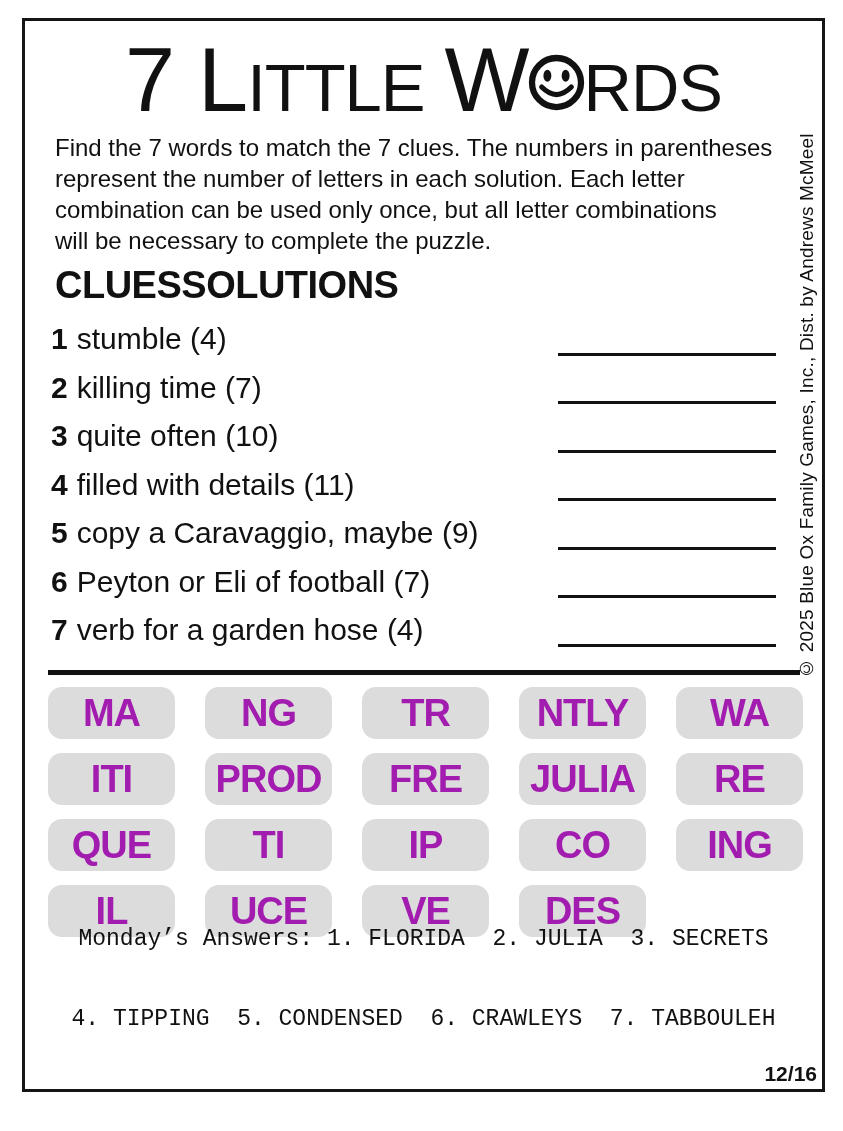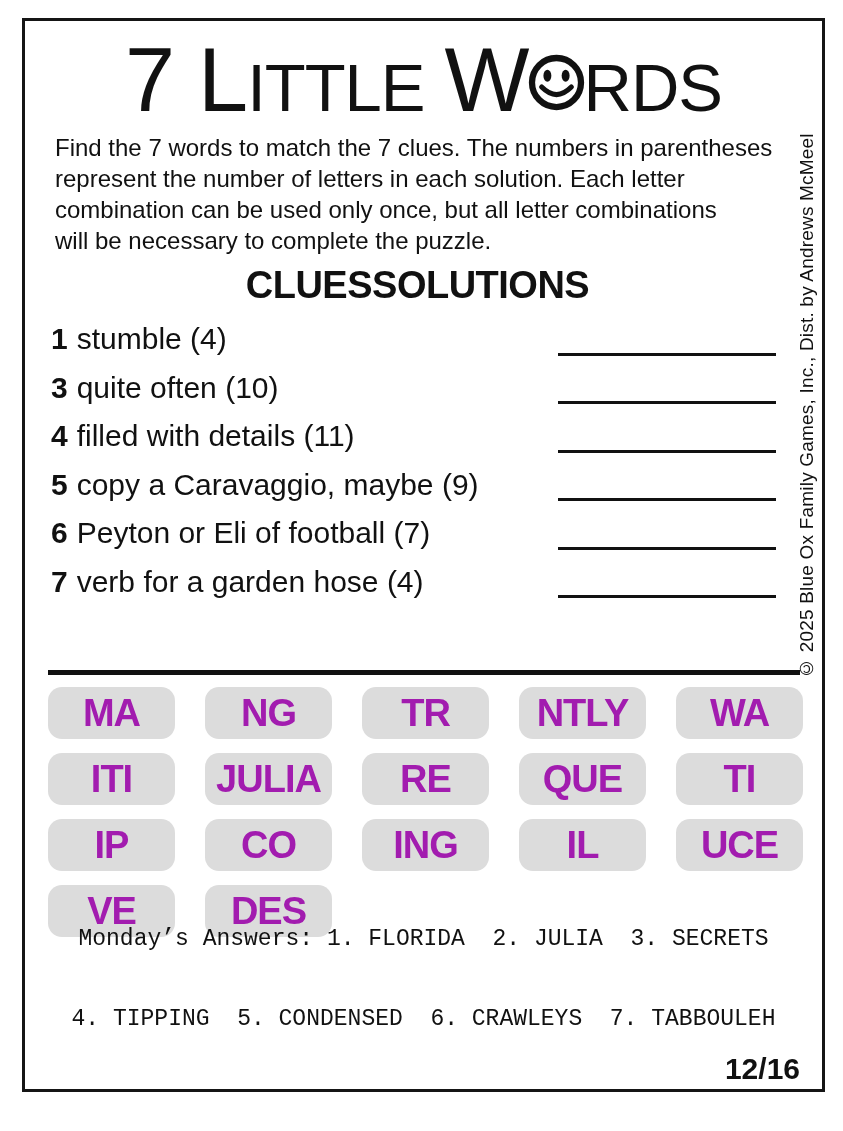--- a/index.html
+++ b/index.html
@@ -27,21 +27,21 @@
   .t-word2{ margin-left: 20px; }
   .smiley { width: 57px; height: 57px; margin: 0 -1px; vertical-align: baseline; }
   
   .instructions {
     position: absolute; top: 111px; left: 30px; width: 742px;
     font-size: 24px; line-height: 31px; white-space: pre-line;
   }
   
   .section-headers {
     position: absolute; top: 245px; left: 30px; width: 725px;
-    display: flex; justify-content: center;
+    display: flex; justify-content: flex-start;
     font-size: 38px; font-weight: bold; line-height: 1; letter-spacing: -0.5px;
   }
   
   .clues { position: absolute; top: 294px; left: 26px; width: 725px; }
   .clue-row {
     position: relative; height: 48.5px; line-height: 48.5px;
     font-size: 30px; white-space: nowrap;
   }
   .clue-num { font-weight: bold; margin-right: 9px; }
   .solution-blank {
@@ -65,22 +65,22 @@
     font-size: 38px; font-weight: bold; letter-spacing: -1px; color: #a21caf;
   }
   
   .answers {
     position: absolute; bottom: 4px; left: 0; width: 100%;
     text-align: center; font-size: 23px; line-height: 26.5px;
     white-space: pre-wrap;
     font-family: Liberation Mono, monospace;
   }
   .issue-date {
-    position: absolute; right: 22px; bottom: 3px;
-    font-size: 30px; font-weight: bold;
+    position: absolute; right: 5px; bottom: 3px;
+    font-size: 21px; font-weight: bold;
   }
   
   .copyright-vertical {
     position: absolute; top: 113px; right: 4px; height: 545px;
     writing-mode: vertical-rl; transform: rotate(180deg);
     font-size: 19px; letter-spacing: 0.2px; white-space: nowrap;
   }
 </style>
 </head>
 <body>
@@ -103,20 +103,24 @@
     <span>CLUES</span>
     <span>SOLUTIONS</span>
   </div>
 
   <div class="clues">
     <div class="clue-row">
       <span class="clue-num">1</span><span class="clue-text">stumble (4)</span>
       <span class="solution-blank"></span>
     </div>
     <div class="clue-row">
+      <span class="clue-num">2</span><span class="clue-text">killing time (7)</span>
+      <span class="solution-blank"></span>
+    </div>
+    <div class="clue-row">
       <span class="clue-num">3</span><span class="clue-text">quite often (10)</span>
       <span class="solution-blank"></span>
     </div>
     <div class="clue-row">
       <span class="clue-num">4</span><span class="clue-text">filled with details (11)</span>
       <span class="solution-blank"></span>
     </div>
     <div class="clue-row">
       <span class="clue-num">5</span><span class="clue-text">copy a Caravaggio, maybe (9)</span>
       <span class="solution-blank"></span>
@@ -133,20 +137,22 @@
 
   <div class="divider"></div>
 
   <div class="tiles">
     <div class="tile">MA</div>
     <div class="tile">NG</div>
     <div class="tile">TR</div>
     <div class="tile">NTLY</div>
     <div class="tile">WA</div>
     <div class="tile">ITI</div>
+    <div class="tile">PROD</div>
+    <div class="tile">FRE</div>
     <div class="tile">JULIA</div>
     <div class="tile">RE</div>
     <div class="tile">QUE</div>
     <div class="tile">TI</div>
     <div class="tile">IP</div>
     <div class="tile">CO</div>
     <div class="tile">ING</div>
     <div class="tile">IL</div>
     <div class="tile">UCE</div>
     <div class="tile">VE</div>

